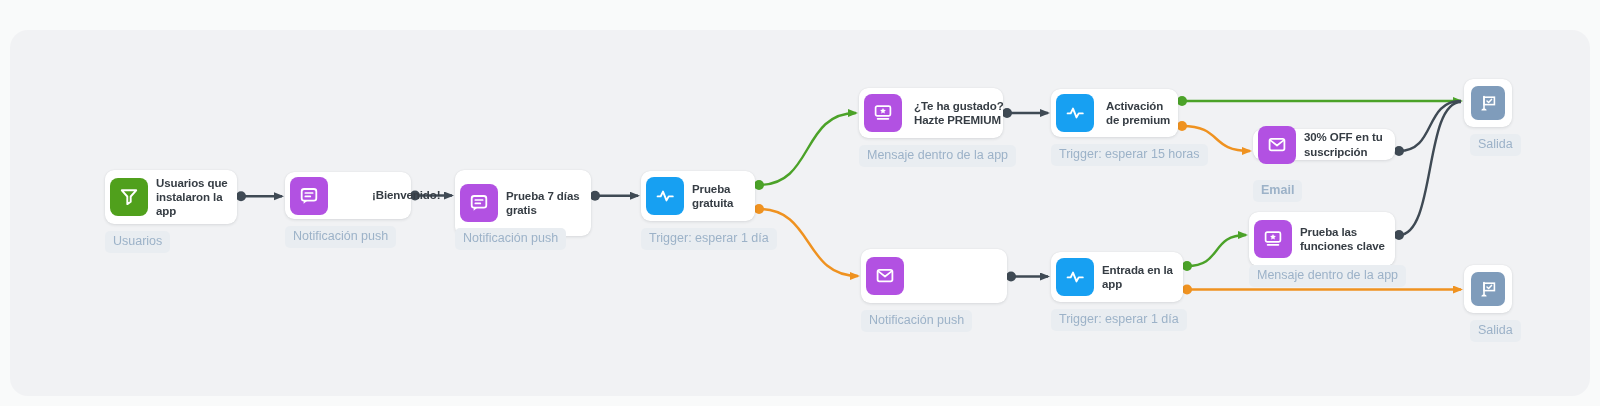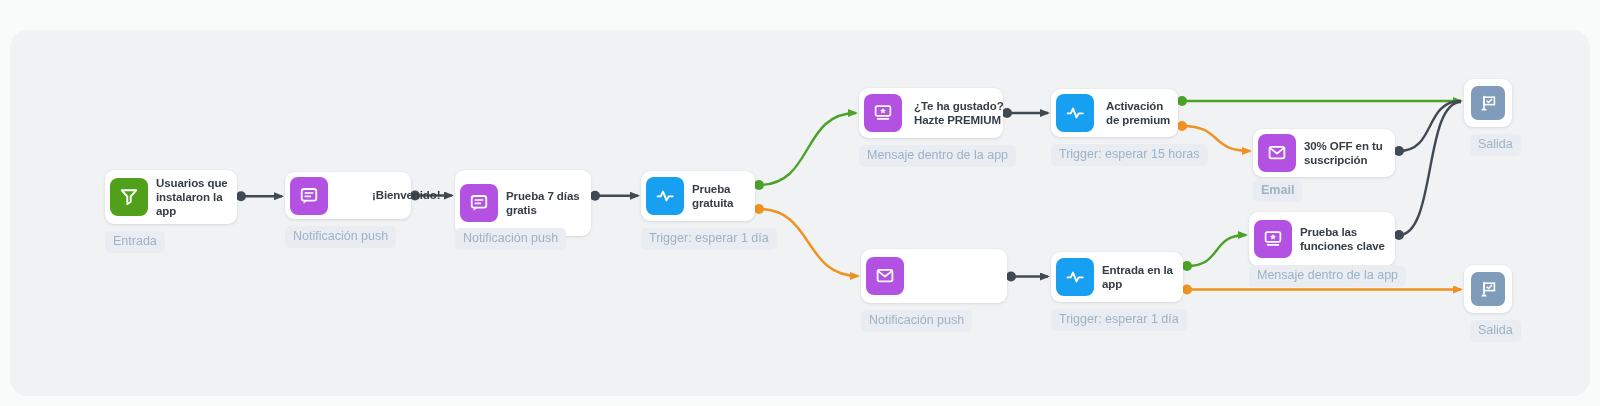--- a/index.html
+++ b/index.html
@@ -84,21 +84,21 @@
     <div class="node" style="left: 105px; top: 170px; width: 132px; height: 54px;">
       <span class="icon" style="background: rgb(80, 160, 28);">
         <svg viewBox="0 0 24 24" width="24" height="24">
           <path d="M4.8 5.3h14.4l-5.5 6.2v5.3l-3.4 2.3v-7.6z" fill="none" stroke="#fff" stroke-width="1.9" stroke-linejoin="round"></path>
         </svg>
       </span>
       <span class="title">Usuarios que
 instalaron la
 app</span>
     </div>
-    <span class="badge" style="left: 105px; top: 231px;">Entrada</span>
+    <span class="badge" style="left: 105px; top: 231px;">Usuarios</span>
     <div class="node" style="left: 285px; top: 172px; width: 126px; height: 47px; gap: 44px;">
       <span class="icon" style="background: rgb(178, 81, 226);">
         <svg viewBox="0 0 24 24" width="24" height="24">
           <rect x="4.7" y="5" width="14.6" height="11.6" rx="2.4" fill="none" stroke="#fff" stroke-width="1.8"></rect>
           <path d="M8.3 9h7.4M8.3 12.4h5" stroke="#fff" stroke-width="1.7" stroke-linecap="round"></path>
           <path d="M6.6 16.2v3.6l4-3.4z" fill="#fff"></path>
         </svg>
       </span>
       <span class="title">¡Bienvenido!</span>
     </div>
@@ -140,21 +140,21 @@
     <div class="node" style="left: 1051px; top: 89px; width: 127px; height: 48px; gap: 12px;">
       <span class="icon" style="background: rgb(23, 160, 242);">
         <svg viewBox="0 0 24 24" width="24" height="24">
           <path d="M4.6 12.4h3.1l2.3-4.8 3.5 8.8 2.2-4h4.1" fill="none" stroke="#fff" stroke-width="1.9" stroke-linecap="round" stroke-linejoin="round"></path>
         </svg>
       </span>
       <span class="title">Activación
 de premium</span>
     </div>
     <span class="badge" style="left: 1051px; top: 144px;">Trigger: esperar 15 horas</span>
-    <div class="node" style="left: 1253px; top: 129px; width: 142px; height: 48px;">
+    <div class="node" style="left: 1253px; top: 129px; width: 142px; height: 31px;">
       <span class="icon" style="background: rgb(178, 81, 226);">
         <svg viewBox="0 0 24 24" width="24" height="24">
           <rect x="4.6" y="5.8" width="14.8" height="11.6" rx="1.8" fill="none" stroke="#fff" stroke-width="1.8"></rect>
           <path d="M5.8 7.6l6.2 4.9 6.2-4.9" fill="none" stroke="#fff" stroke-width="1.7" stroke-linecap="round" stroke-linejoin="round"></path>
         </svg>
       </span>
       <span class="title">30% OFF en tu
 suscripción</span>
     </div>
     <span class="badge" style="left: 1253px; top: 180px; font-weight: bold;">Email</span>

